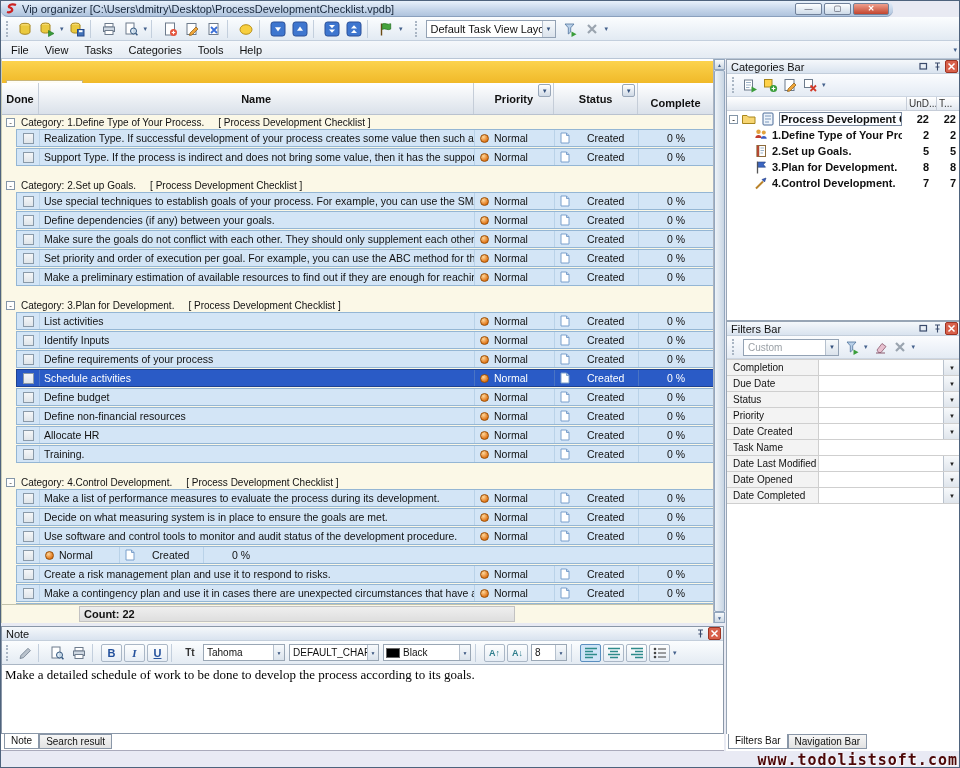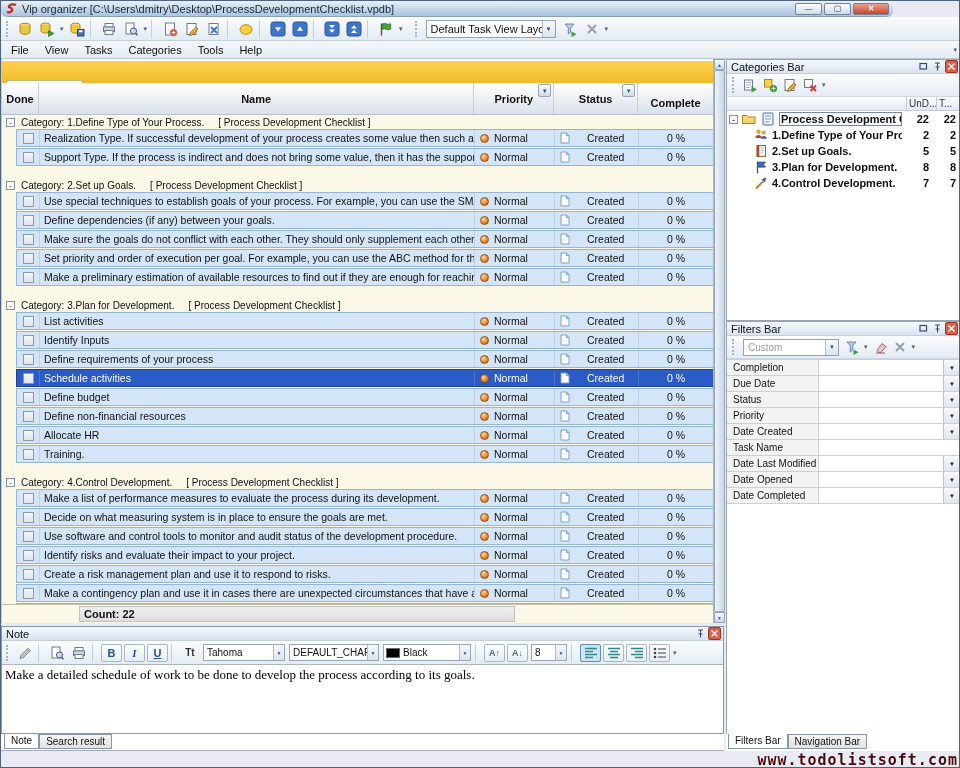--- a/index.html
+++ b/index.html
@@ -748,23 +748,20 @@
             <span>Created</span>
           </div>
           <div class="cell comp">
             <span>0 %</span>
           </div>
         </div>
         <div class="task-row">
           <div class="cell done">
             <span class="checkbox"></span>
           </div>
-          <div class="cell name">
-            <span>Identify risks and evaluate their impact to your project.</span>
-          </div>
           <div class="cell prio">
             <span class="ball"></span>
             <span>Normal</span>
           </div>
           <div class="cell stat">
             <span class="pageico">
               <svg width="10" height="12" viewBox="0 0 10 12">
                 <path d="M1 1h5.5L9 3.5V11H1z" fill="#fff" stroke="#7ba0cc"></path>
                 <path d="M6.5 1v2.5H9" fill="none" stroke="#7ba0cc"></path>
               </svg>

